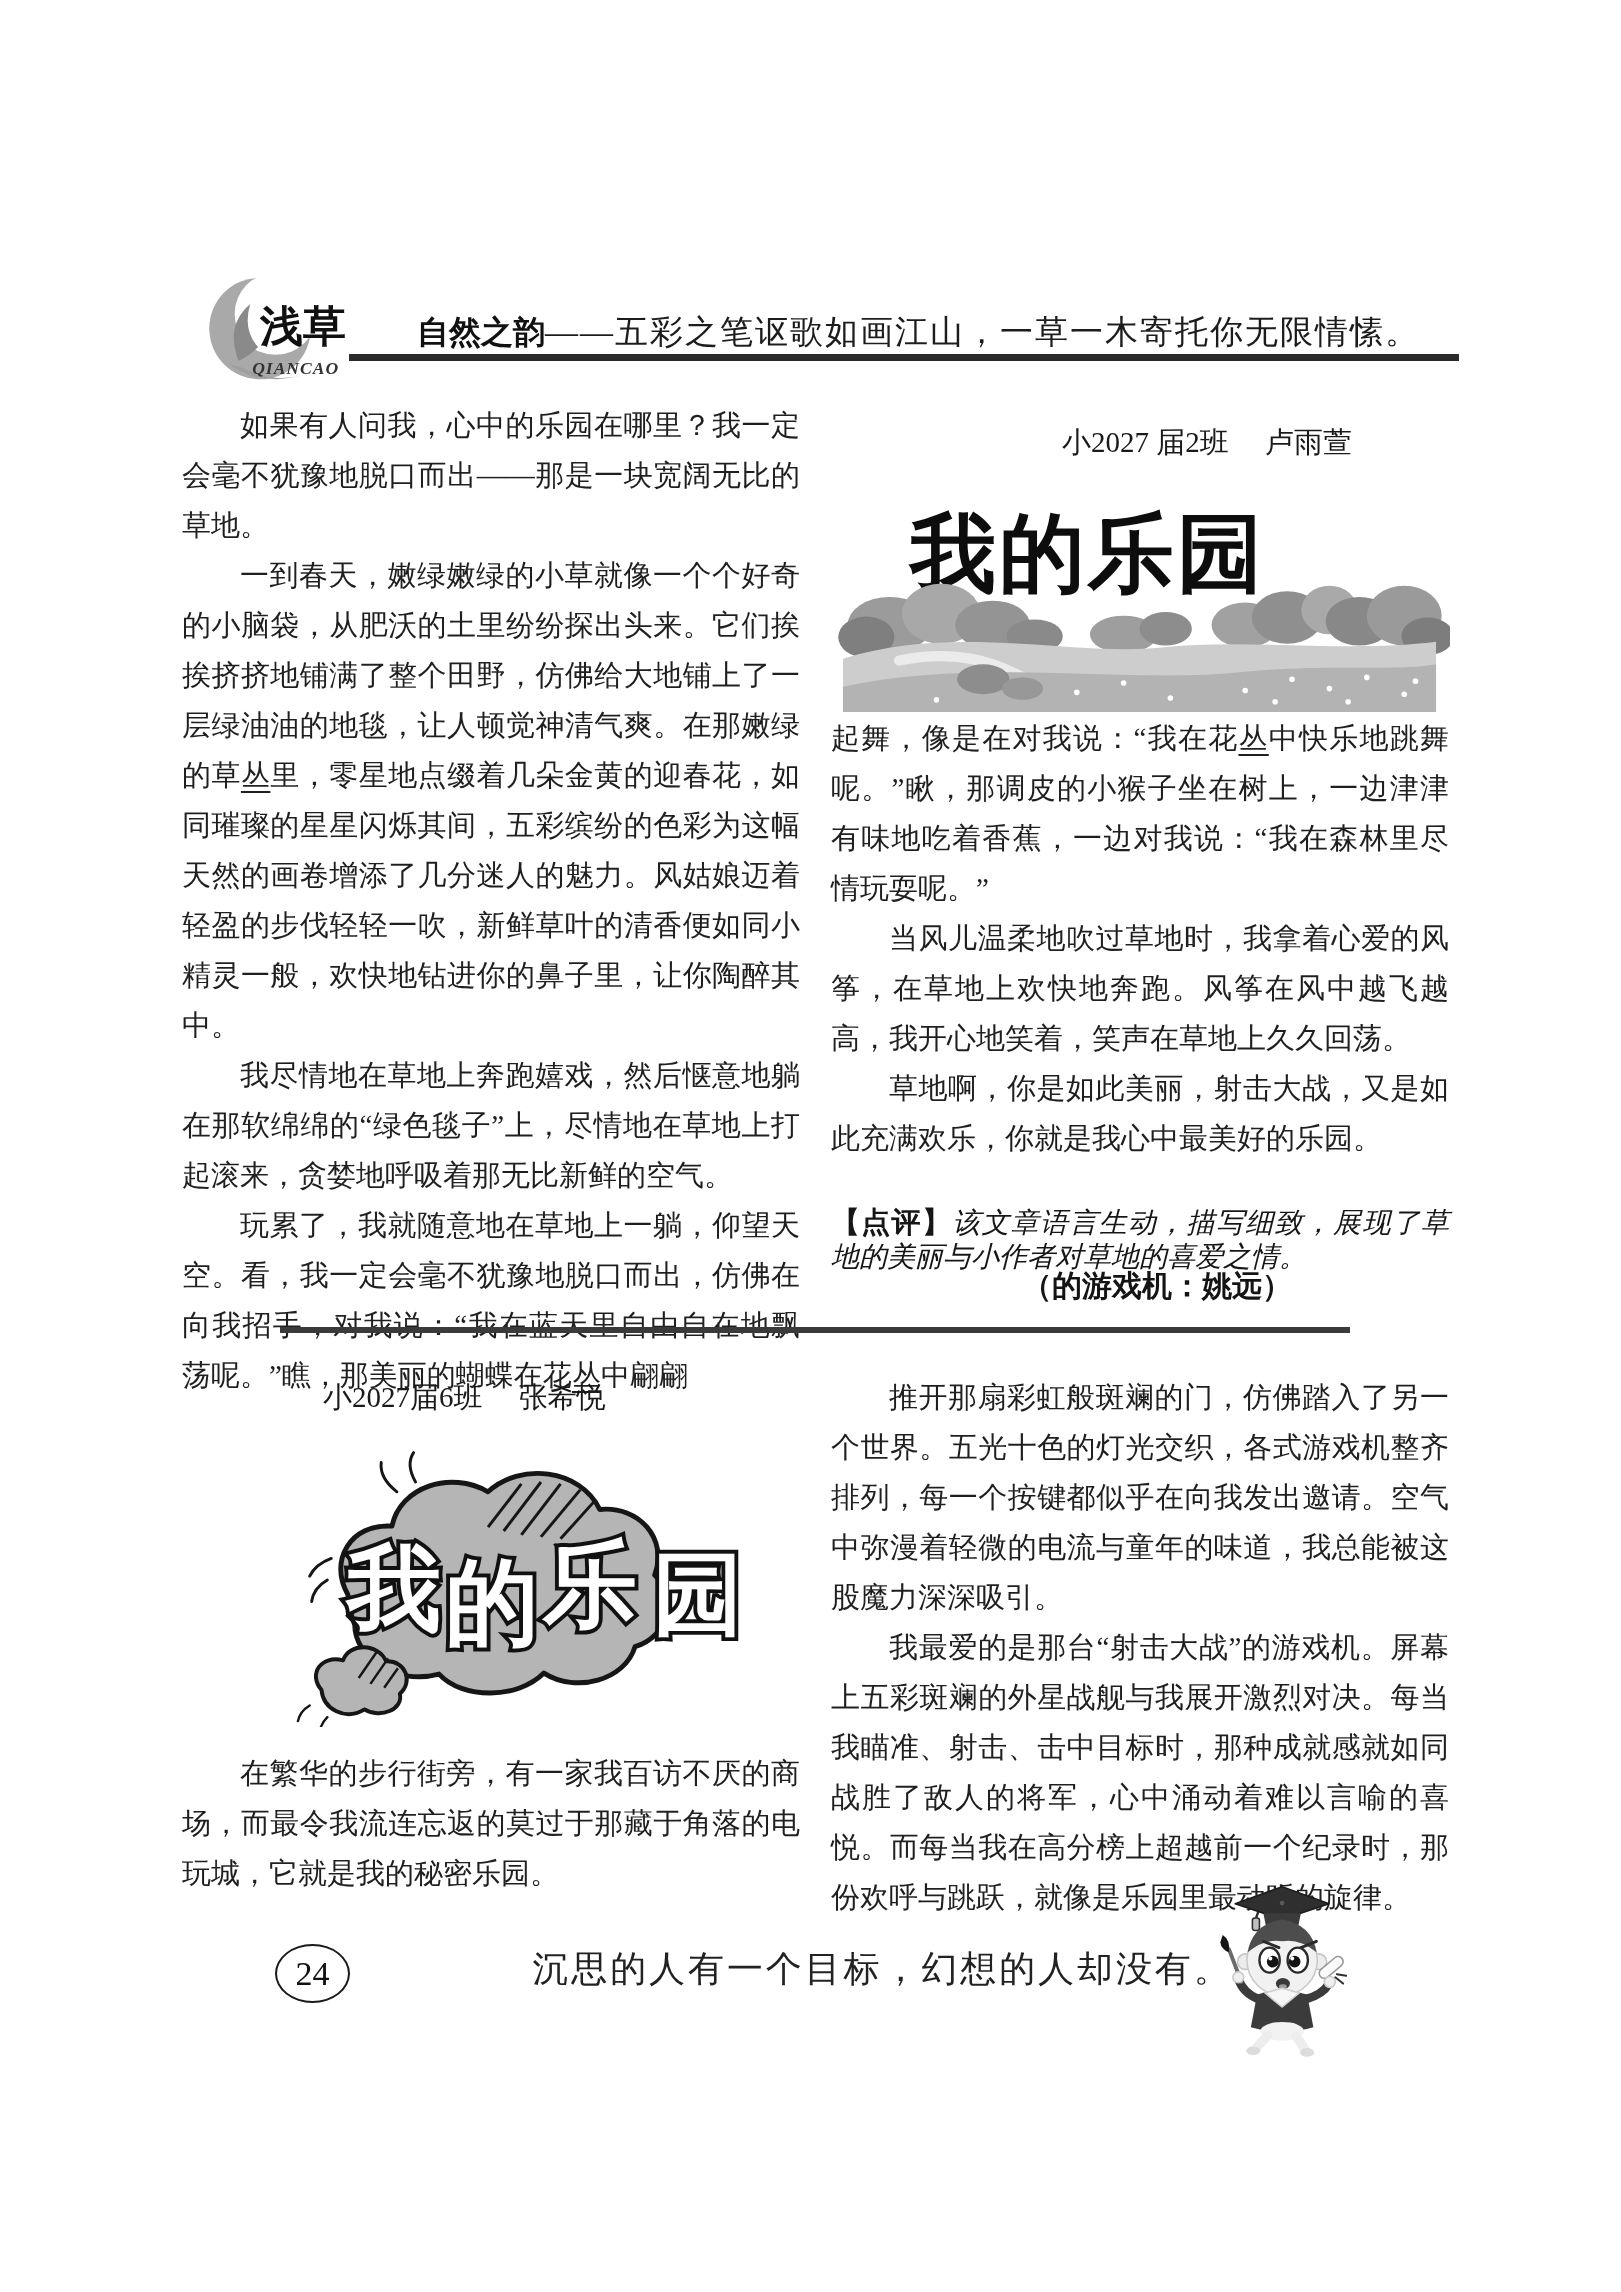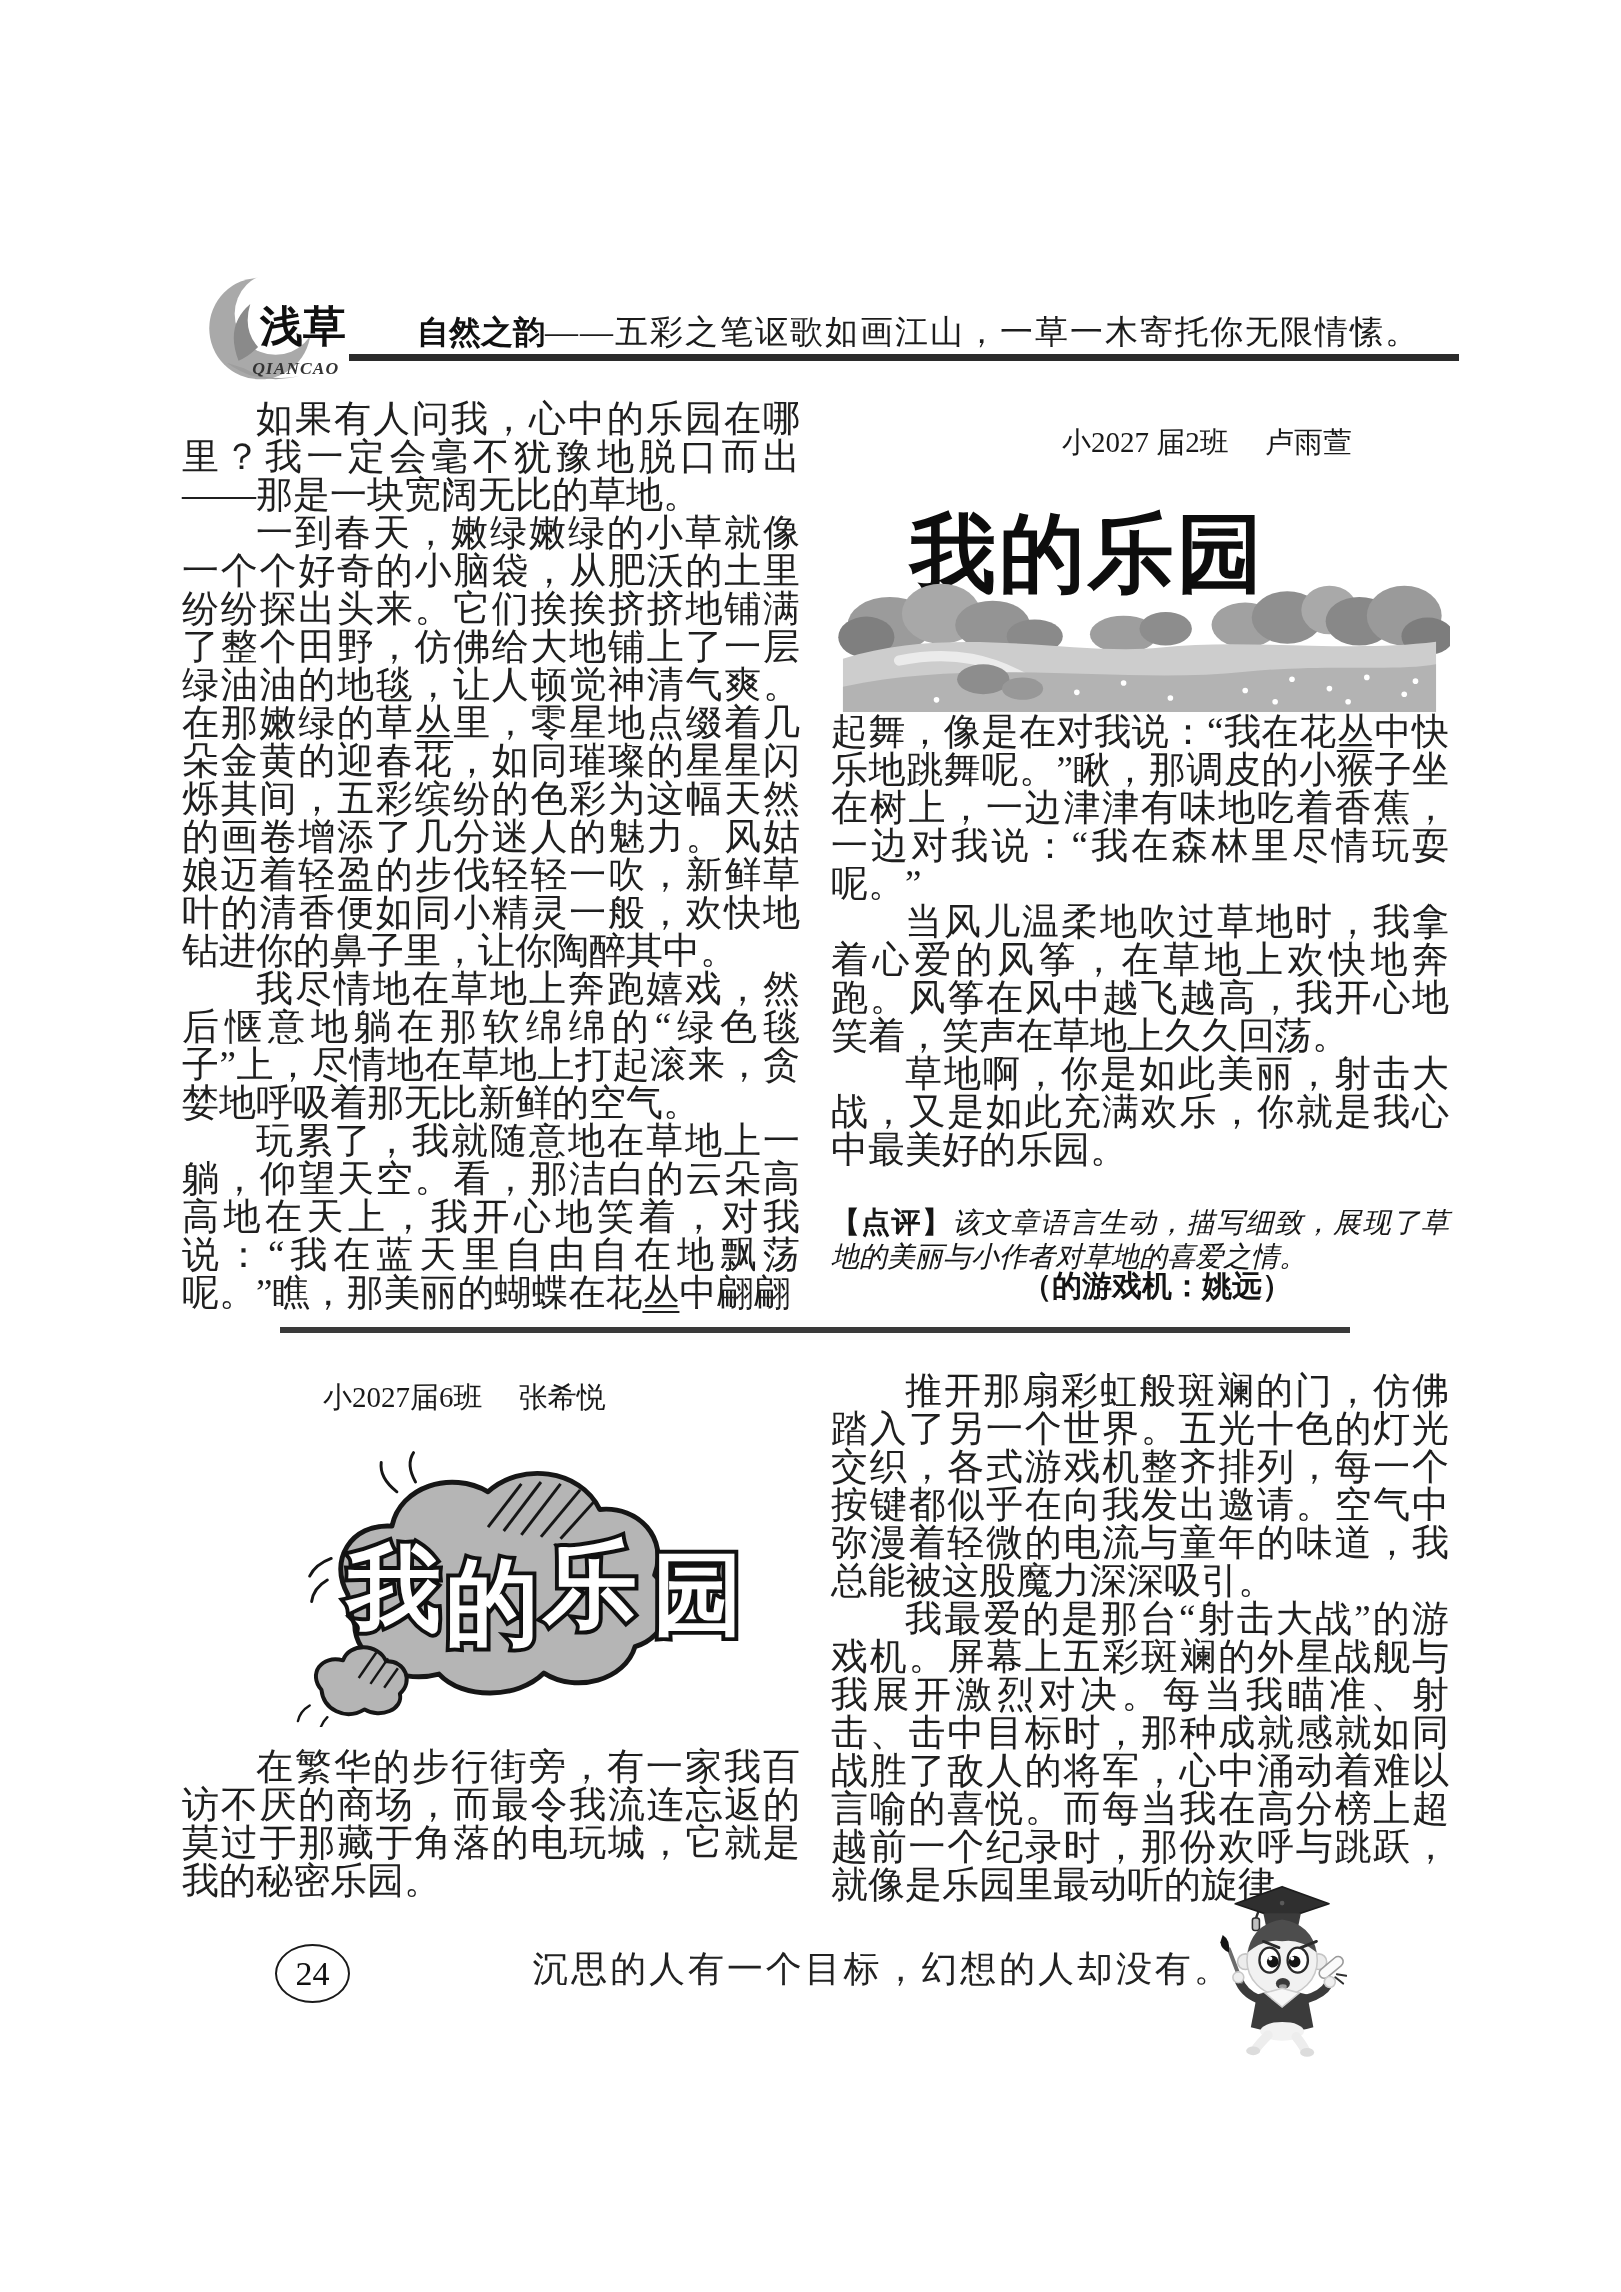--- a/index.html
+++ b/index.html
@@ -8,21 +8,21 @@
     font-family:"Liberation Serif","DejaVu Serif",serif;color:#1f1f1f;
     margin:0 auto;overflow:hidden;padding-left:24px;
   }
   .abs{position:absolute;}
   
   .header-row{left:417px;top:310px;display:flex;align-items:baseline;white-space:nowrap;}
   .section-title{font-family:"Liberation Sans","DejaVu Sans",sans-serif;font-weight:bold;font-size:32px;color:#111;}
   .section-slogan{font-size:33px;color:#1c1c1c;letter-spacing:2px;}
   .header-rule{left:349px;top:354px;width:1110px;height:6.9px;background:#2b2b2b;}
   
-  .body-text{font-size:37px;line-height:38px;text-align:justify;color:#1f1f1f;}
+  .body-text{font-size:29px;line-height:50px;text-align:justify;color:#1f1f1f;}
   .body-text p{margin:0;}
   .indent{text-indent:2em;}
   .noindent{text-indent:0;}
   .u-run{text-decoration:underline;text-underline-offset:5.9px;text-decoration-thickness:2px;}
   .col{width:618px;}
   .byline{font-size:29px;color:#1a1a1a;white-space:nowrap;}
   .essay1-title{font-size:86px;font-weight:900;letter-spacing:2.9px;color:#0d0d0d;
     font-family:"Liberation Serif","DejaVu Serif",serif;white-space:nowrap;}
   .review{font-size:28px;line-height:34px;text-align:justify;font-style:italic;color:#161616;margin-top:33px;}
   .review-label{font-style:normal;font-weight:bold;font-family:"Liberation Sans","DejaVu Sans",sans-serif;font-size:29px;}
@@ -54,21 +54,21 @@
     <span class="section-title">自然之韵</span>
       <span class="section-slogan">——</span>
       <span class="section-slogan">五彩之笔讴歌如画江山，一草一木寄托你无限情愫。</span>
   </div>
   <div class="abs header-rule"></div>
 
   <div class="abs col body-text" style="left:182px;top:400px;">
     <p class="indent"><span>如果有人问我，心中的乐园在哪里？我一定会毫不犹豫地脱口而出——那是一块宽阔无比的草地。</span></p>
     <p class="indent"><span>一到春天，嫩绿嫩绿的小草就像一个个好奇的小脑袋，从肥沃的土里纷纷探出头来。它们挨挨挤挤地铺满了整个田野，仿佛给大地铺上了一层绿油油的地毯，让人顿觉神清气爽。在那嫩绿的草</span><span class="u-run">丛</span><span>里，零星地点缀着几朵金黄的迎春花，如同璀璨的星星闪烁其间，五彩缤纷的色彩为这幅天然的画卷增添了几分迷人的魅力。风姑娘迈着轻盈的步伐轻轻一吹，新鲜草叶的清香便如同小精灵一般，欢快地钻进你的鼻子里，让你陶醉其中。</span></p>
     <p class="indent"><span>我尽情地在草地上奔跑嬉戏，然后惬意地躺在那软绵绵的“绿色毯子”上，尽情地在草地上打起滚来，贪婪地呼吸着那无比新鲜的空气。</span></p>
-    <p class="indent"><span>玩累了，我就随意地在草地上一躺，仰望天空。看，那洁白的云朵高高地在天上，我开心地笑着，对我说：“我在蓝天里自由自在地飘荡呢。”瞧，那美丽的蝴蝶在花</span><span class="u-run">丛</span><span>中翩翩</span></p>
+    <p class="indent"><span>玩累了，我就随意地在草地上一躺，仰望天空。看，我一定会毫不犹豫地脱口而出，仿佛在向我招手，对我说：“我在蓝天里自由自在地飘荡呢。”瞧，那美丽的蝴蝶在花</span><span class="u-run">丛</span><span>中翩翩</span></p>
   </div>
 
   <div class="abs byline" style="left:1062px;top:423px;">小2027 届2班　 卢雨萱</div>
 
   <div class="abs essay1-title" style="left:910px;top:496px;">我的乐园</div>
 
   <svg class="abs" style="left:829px;top:567px;" width="621" height="145" viewBox="0 0 634 155">
     <g>
       <ellipse cx="50" cy="62" rx="45" ry="30" fill="#9b9b9b"></ellipse>
       <ellipse cx="105" cy="50" rx="42" ry="32" fill="#a8a8a8"></ellipse>

